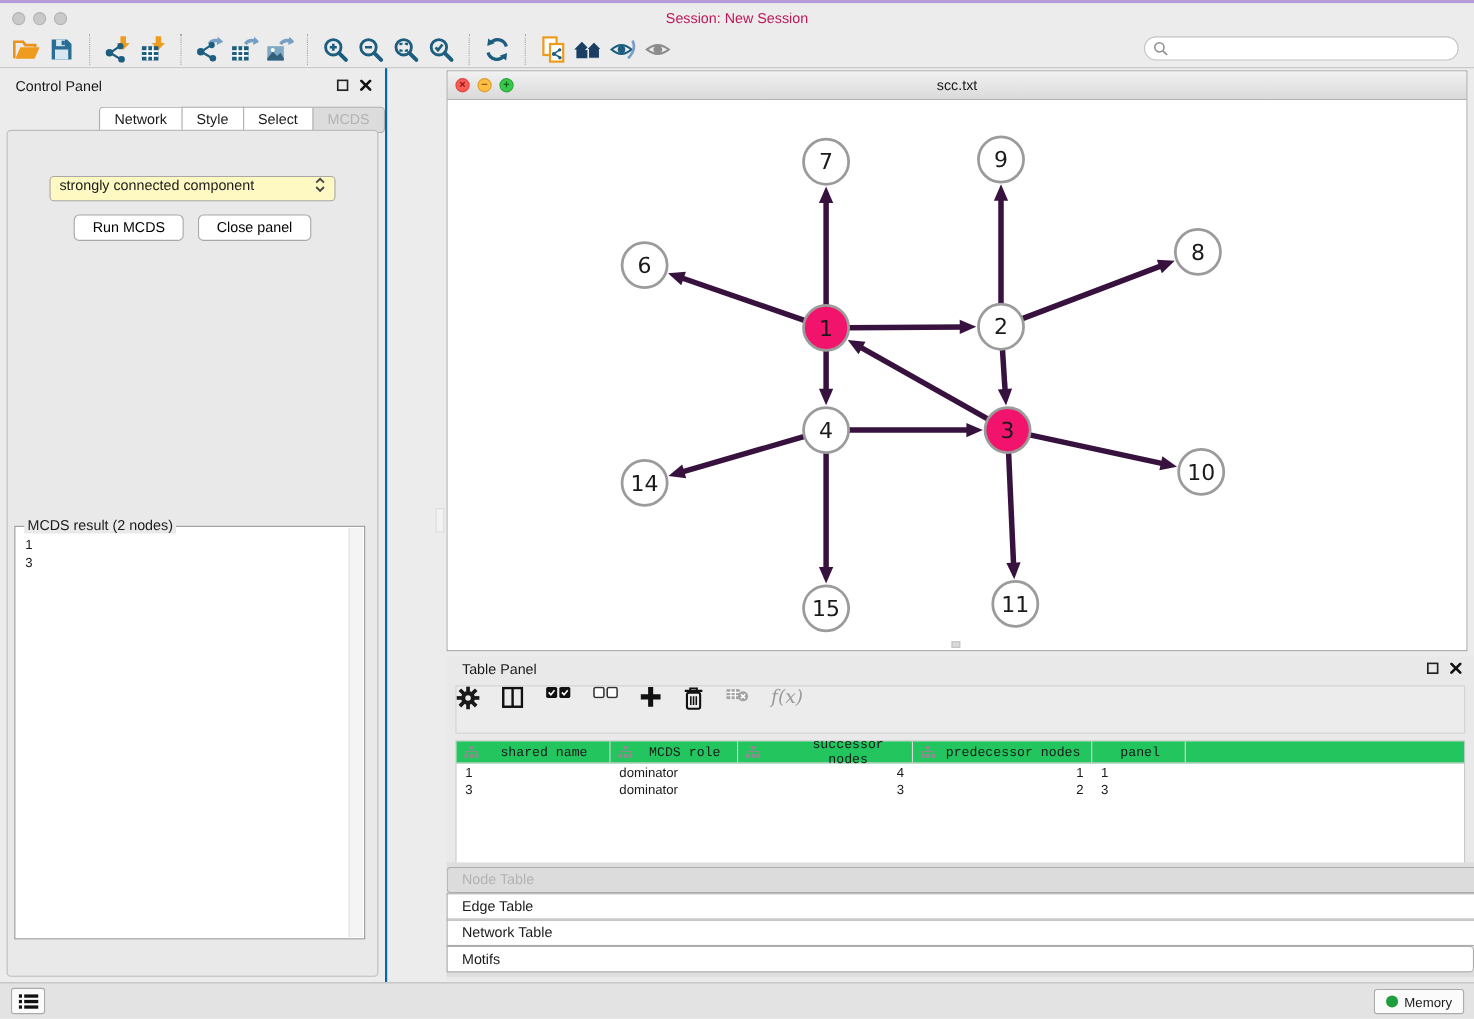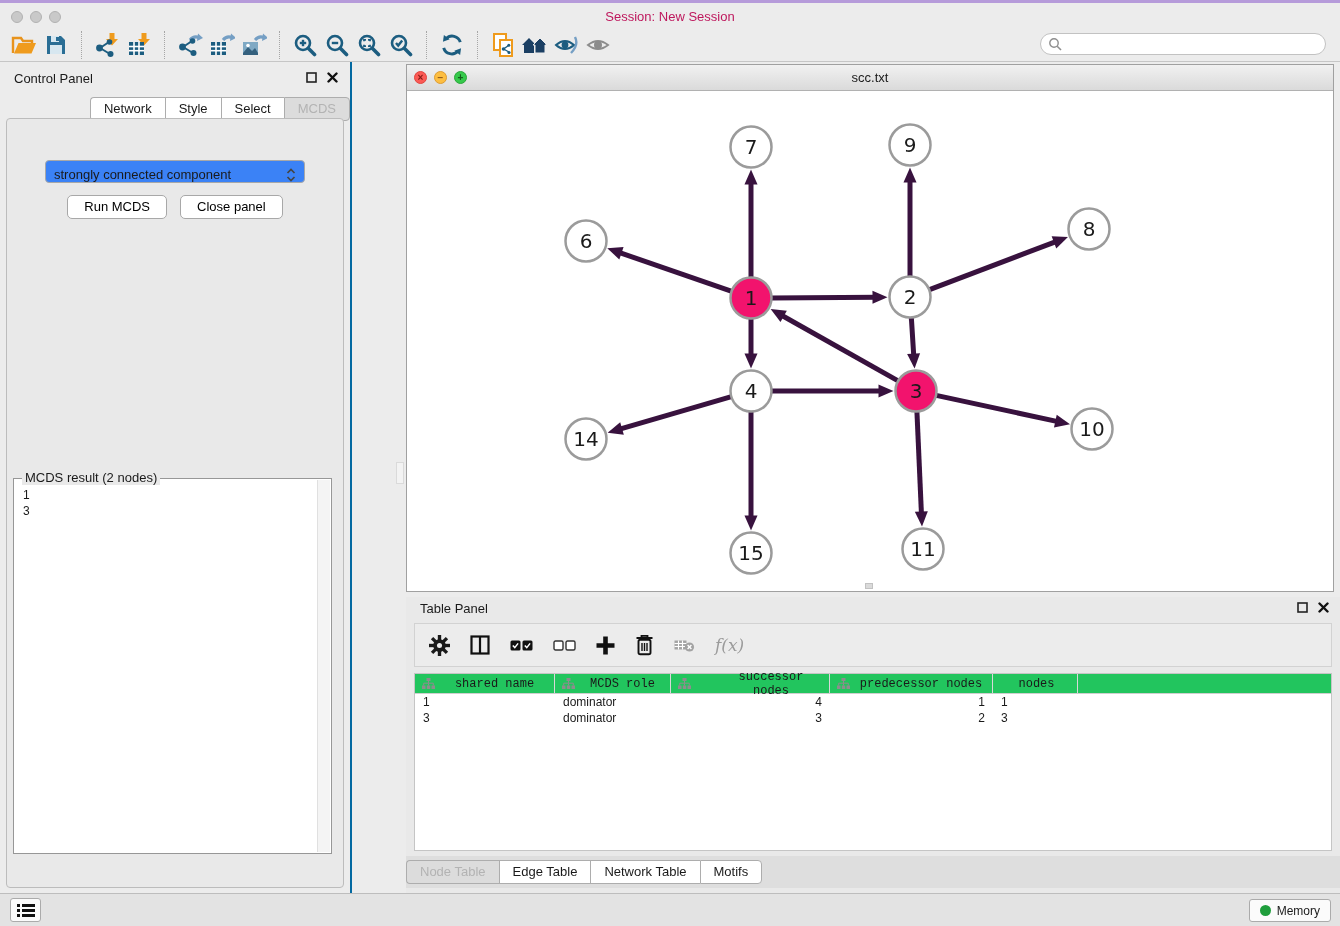--- a/index.html
+++ b/index.html
@@ -33,22 +33,22 @@
   .cp-title { position:absolute; top:9px; left:14px; font-size:13px; }
   .panel-icons { display:flex; gap:10px; align-items:center; position:absolute; top:10px; right:12px; }
   .cp-tabs { position:absolute; top:35px; left:0; width:100%; display:flex; justify-content:flex-end; }
   .tab { font-size:13px; padding:3px 13px 4px; background:#fff; border:1px solid #adadad; border-right:none; }
   .tab:first-child { border-radius:4px 0 0 4px; }
   .tab:last-child { border-right:1px solid #adadad; border-radius:0 4px 4px 0; }
   .tab.ghost { background:#dcdcdc; color:#b3b3b3; }
   .cp-body { position:absolute; top:56px; left:6px; right:6px; bottom:5px; background:#e9e9e9;
              border:1px solid #bcbcbc; border-radius:4px; }
   .opt-label { position:absolute; top:20px; width:100%; text-align:center; font-size:13px; }
-  .criterion { position:absolute; top:41px; left:38px; right:38px; height:23px; background:#3b82f6;
-               border:1px solid #a8a8a8; border-radius:4px; display:flex; align-items:flex-end;
+  .criterion { position:absolute; top:41px; left:38px; right:38px; height:23px; background:#fef9c3;
+               border:1px solid #a8a8a8; border-radius:4px; display:flex; align-items:flex-start;
                padding:0 8px; font-size:13px; }
   .criterion .spacer { flex:1; }
   .btn-row { position:absolute; top:76px; width:100%; display:flex; justify-content:center; gap:13px; }
   .push-btn { background:#fff; border:1px solid #a8a8a8; border-radius:5px; font-size:13px;
               padding:3px 16px 4px; }
   .mcds-box { position:absolute; left:6px; right:11px; top:359px; height:376px; background:#fff;
               border:1px solid #979797; }
   .mcds-legend { position:absolute; top:-9px; left:8px; background:#e9e9e9; padding:0 3px; font-size:13px; }
   .mcds-lines { padding:8px 8px 0 9px; font-size:12px; line-height:16px; }
   .mcds-scroll { position:absolute; top:1px; bottom:1px; right:1px; width:13px; background:#f4f4f4;
@@ -70,34 +70,34 @@
   .net-title { text-align:center; font-size:13px; line-height:25px; }
   .net-canvas { position:absolute; top:26px; left:0; right:0; bottom:0; background:#fff; }
   .canvas-grip { position:absolute; bottom:2px; left:458px; width:8px; height:6px; background:#dadada;
                  border:1px solid #c2c2c2; }
 
   
   .table-panel { position:absolute; left:406px; top:597px; width:934px; bottom:33px; background:#e9e9e9; }
   .tp-title { position:absolute; top:4px; left:14px; font-size:13px; }
   .tp-icons { position:absolute; top:5px; right:11px; display:flex; gap:10px; align-items:center; }
   .tp-toolbar { position:absolute; top:26px; left:8px; right:8px; height:44px; background:#ececec;
-                border:1px solid #d2d2d2; display:flex; align-items:center; padding-left:14px; gap:20px; }
+                border:1px solid #d2d2d2; display:flex; gap:20px; }
   .fx { font-family:"DejaVu Serif", serif; font-style:italic; font-size:17px; color:#9b9b9b; }
   .tp-table { position:absolute; top:76px; left:8px; right:8px; height:178px; background:#fff;
               border:1px solid #c5c5c5; font-size:12px; }
   .thead { display:flex; height:20px; background:#22c55e; border-bottom:1px solid #cfcfcf;font-family:Liberation Mono, monospace; }
   .th { display:flex; align-items:center; border-right:1px solid #d8d8d8; padding:0 4px 0 7px; gap:4px; }
   .th .lbl { flex:1; text-align:center; }
   .trow { display:flex; height:16px; line-height:16px; }
   .td { padding:0 8px; white-space:nowrap; overflow:hidden; }
   .c1 { width:140px; } .c2 { width:116px; } .c3 { width:159px;gap:26px; } .c4 { width:163px; } .c5 { width:85px; }
   .cf { flex:1; border-right:none !important; }
   .ra { text-align:right; }
-  .tp-tabs { position:absolute; bottom:5px; left:0; width:100%; display:flex; justify-content:flex-start;
-             background:#dedede; padding:4px 0; }
+  .tp-tabs { position:absolute; bottom:5px; left:0; width:100%; display:flex; justify-content:center;
+             background:#dedede; padding:4px 0;flex-direction:column; }
 
   
   .statusbar { position:absolute; left:0; bottom:0; width:100%; height:33px; background:#e3e3e3;
                border-top:1px solid #bdbdbd; }
   .list-btn { position:absolute; left:10px; top:4px; width:31px; height:24px; background:#fbfbfb;
               border:1px solid #ababab; border-radius:3px; display:flex; align-items:center; justify-content:center; }
   .memory-btn { position:absolute; right:9px; top:5px; height:23px; background:#fbfbfb;
                 border:1px solid #ababab; border-radius:3px; display:flex; align-items:center; gap:6px;
                 padding:0 10px; font-size:12px; }
   .mem-dot { width:11px; height:11px; border-radius:50%; background:#1f9e3c; }
@@ -580,21 +580,21 @@
                 <rect x="0" y="7.5" width="3.5" height="3.5"></rect>
                 <rect x="4.8" y="7.5" width="3.5" height="3.5"></rect>
                 <rect x="9.5" y="7.5" width="3.5" height="3.5"></rect>
               </g>
               <path d="M6.5 3 v2.2 M1.7 7.5 V5.2 h9.6 V7.5 M6.5 5.2 v2.3" fill="none" stroke="#8d8d8d" stroke-width="1"></path>
             </svg>
           </span>
         <span class="lbl">predecessor nodes</span>
       </div>
       <div class="th c5">
-        <span class="lbl">nodes</span>
+        <span class="lbl">panel</span>
       </div>
       <div class="th cf"></div>
     </div>
     <div class="trow">
       <div class="td c1">1</div>
       <div class="td c2">dominator</div>
       <div class="td c3 ra">4</div>
       <div class="td c4 ra">1</div>
       <div class="td c5">1</div>
     </div>

